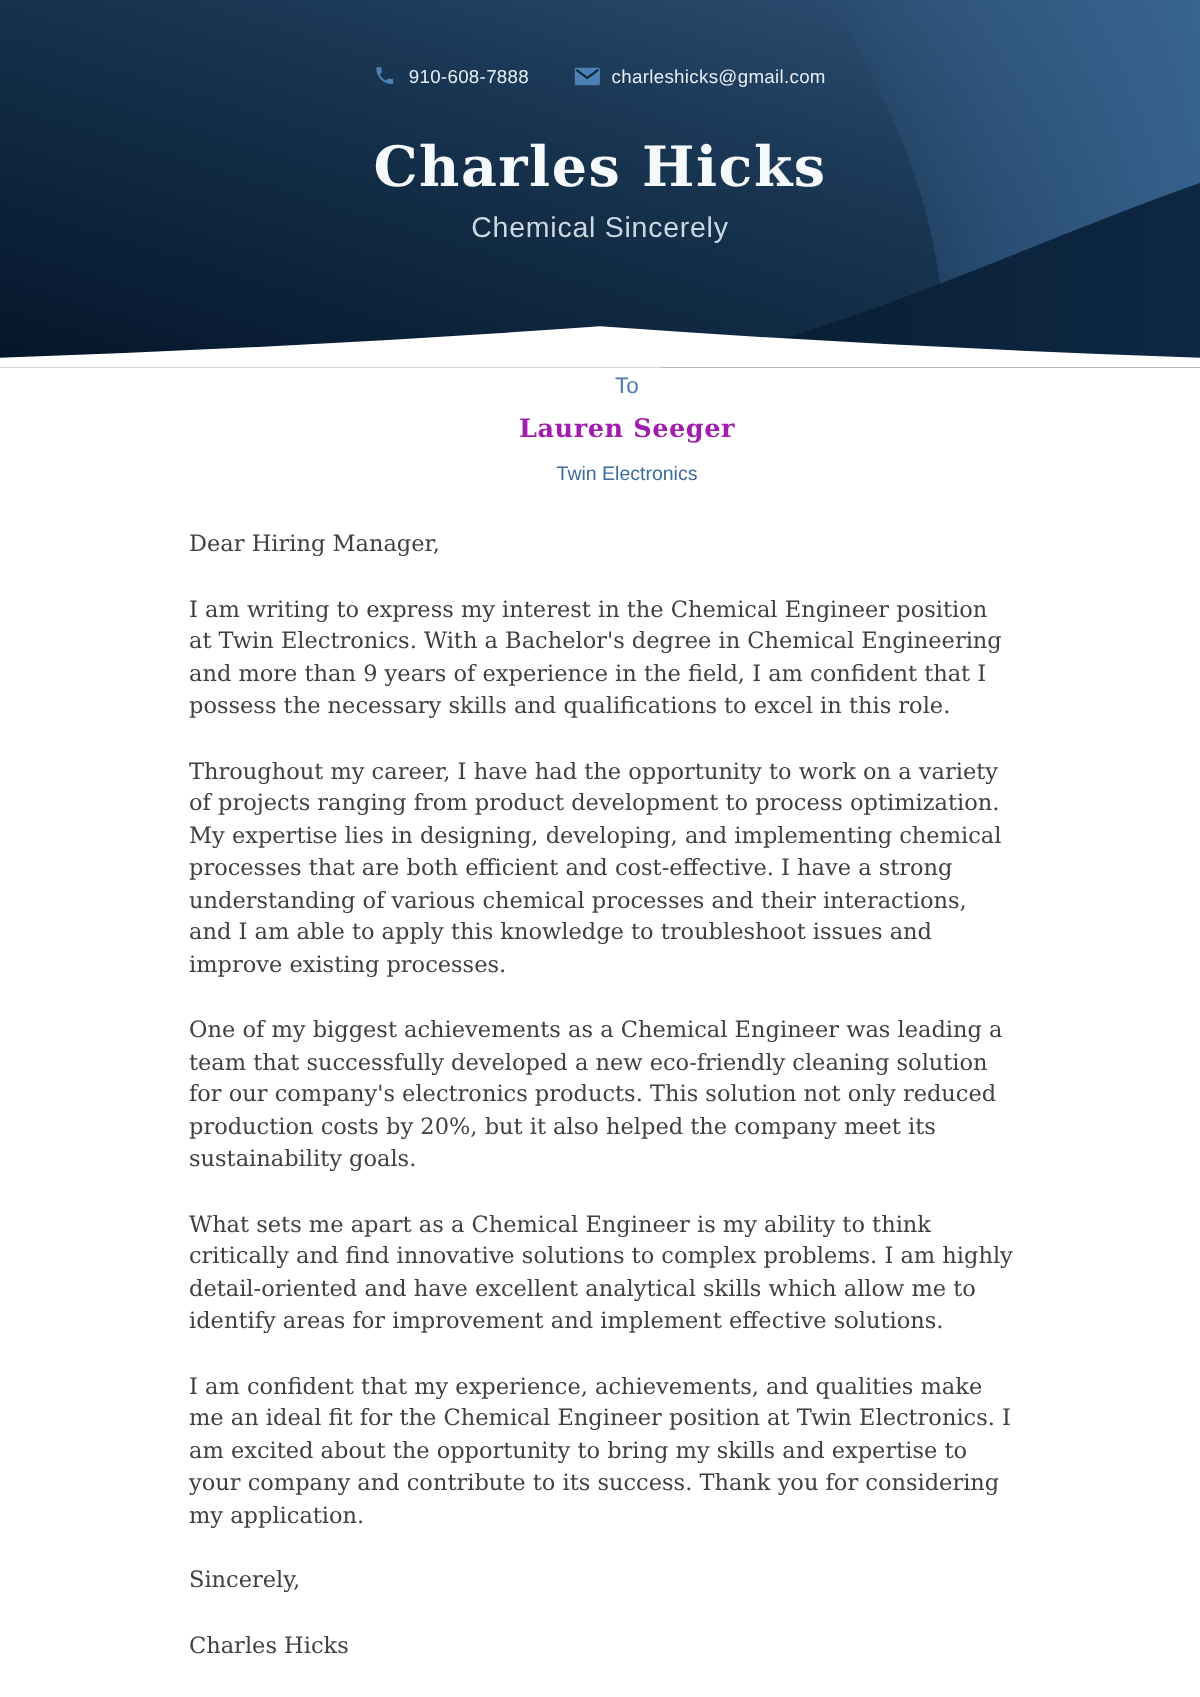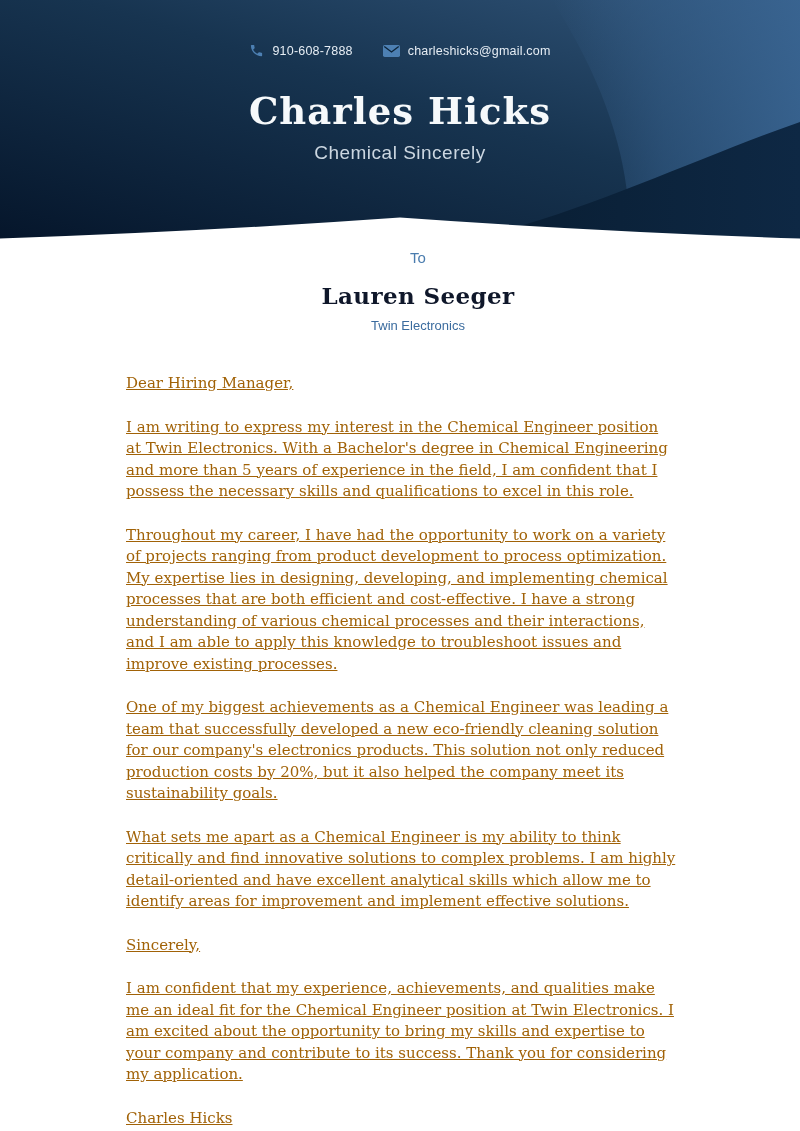--- a/index.html
+++ b/index.html
@@ -71,44 +71,43 @@
     text-align: center;
     margin-top: 4px;
     padding-left: 36px;
   }
   .recipient-label {
     font-size: 15px;
     line-height: 18px;
     color: #4a7cae;
   }
   .recipient-name {
-    margin-top: 16px;
+    margin-top: 6px;
     font-family: "DejaVu Serif", serif;
     font-weight: 700;
-    font-size: 23px;
+    font-size: 17px;
     line-height: 26px;
-    color: #0f172a;
+    color: #a21caf;
     letter-spacing: 0.4px;
   }
   .recipient-company {
     margin-top: 7px;
     font-size: 13px;
     line-height: 20px;
     color: #3a6b9e;
   }
 
   
   .letter {
-    margin: 37px 124px 0 126px;
+    margin: 26px 124px 0 126px;
     width: 550px;
     font-family: "DejaVu Serif", serif;
     font-size: 15px;
     line-height: 21.5px;
-    color: #a16207;
-    text-decoration: underline;
+    color: #404040;
   }
   .letter p { margin: 0 0 22px 0; }
 </style>
 </head>
 <body>
 
 <div class="page">
 
   <header class="banner">
     <svg class="banner-bg" viewBox="0 0 800 245" preserveAspectRatio="none" aria-hidden="true">
@@ -157,22 +156,22 @@
   </header>
 
   <section class="recipient">
     <div class="recipient-label">To</div>
     <div class="recipient-name">Lauren Seeger</div>
     <div class="recipient-company">Twin Electronics</div>
   </section>
 
   <section class="letter">
     <p>Dear Hiring Manager,</p>
-    <p>I am writing to express my interest in the Chemical Engineer position at Twin Electronics. With a Bachelor's degree in Chemical Engineering and more than 5 years of experience in the field, I am confident that I possess the necessary skills and qualifications to excel in this role.</p>
+    <p>I am writing to express my interest in the Chemical Engineer position at Twin Electronics. With a Bachelor's degree in Chemical Engineering and more than 9 years of experience in the field, I am confident that I possess the necessary skills and qualifications to excel in this role.</p>
     <p>Throughout my career, I have had the opportunity to work on a variety of projects ranging from product development to process optimization. My expertise lies in designing, developing, and implementing chemical processes that are both efficient and cost-effective. I have a strong understanding of various chemical processes and their interactions, and I am able to apply this knowledge to troubleshoot issues and improve existing processes.</p>
     <p>One of my biggest achievements as a Chemical Engineer was leading a team that successfully developed a new eco-friendly cleaning solution for our company's electronics products. This solution not only reduced production costs by 20%, but it also helped the company meet its sustainability goals.</p>
     <p>What sets me apart as a Chemical Engineer is my ability to think critically and find innovative solutions to complex problems. I am highly detail-oriented and have excellent analytical skills which allow me to identify areas for improvement and implement effective solutions.</p>
+    <p>I am confident that my experience, achievements, and qualities make me an ideal fit for the Chemical Engineer position at Twin Electronics. I am excited about the opportunity to bring my skills and expertise to your company and contribute to its success. Thank you for considering my application.</p>
     <p>Sincerely,</p>
-    <p>I am confident that my experience, achievements, and qualities make me an ideal fit for the Chemical Engineer position at Twin Electronics. I am excited about the opportunity to bring my skills and expertise to your company and contribute to its success. Thank you for considering my application.</p>
     <p>Charles Hicks</p>
   </section>
 
 </div>
 
 </body></html>

